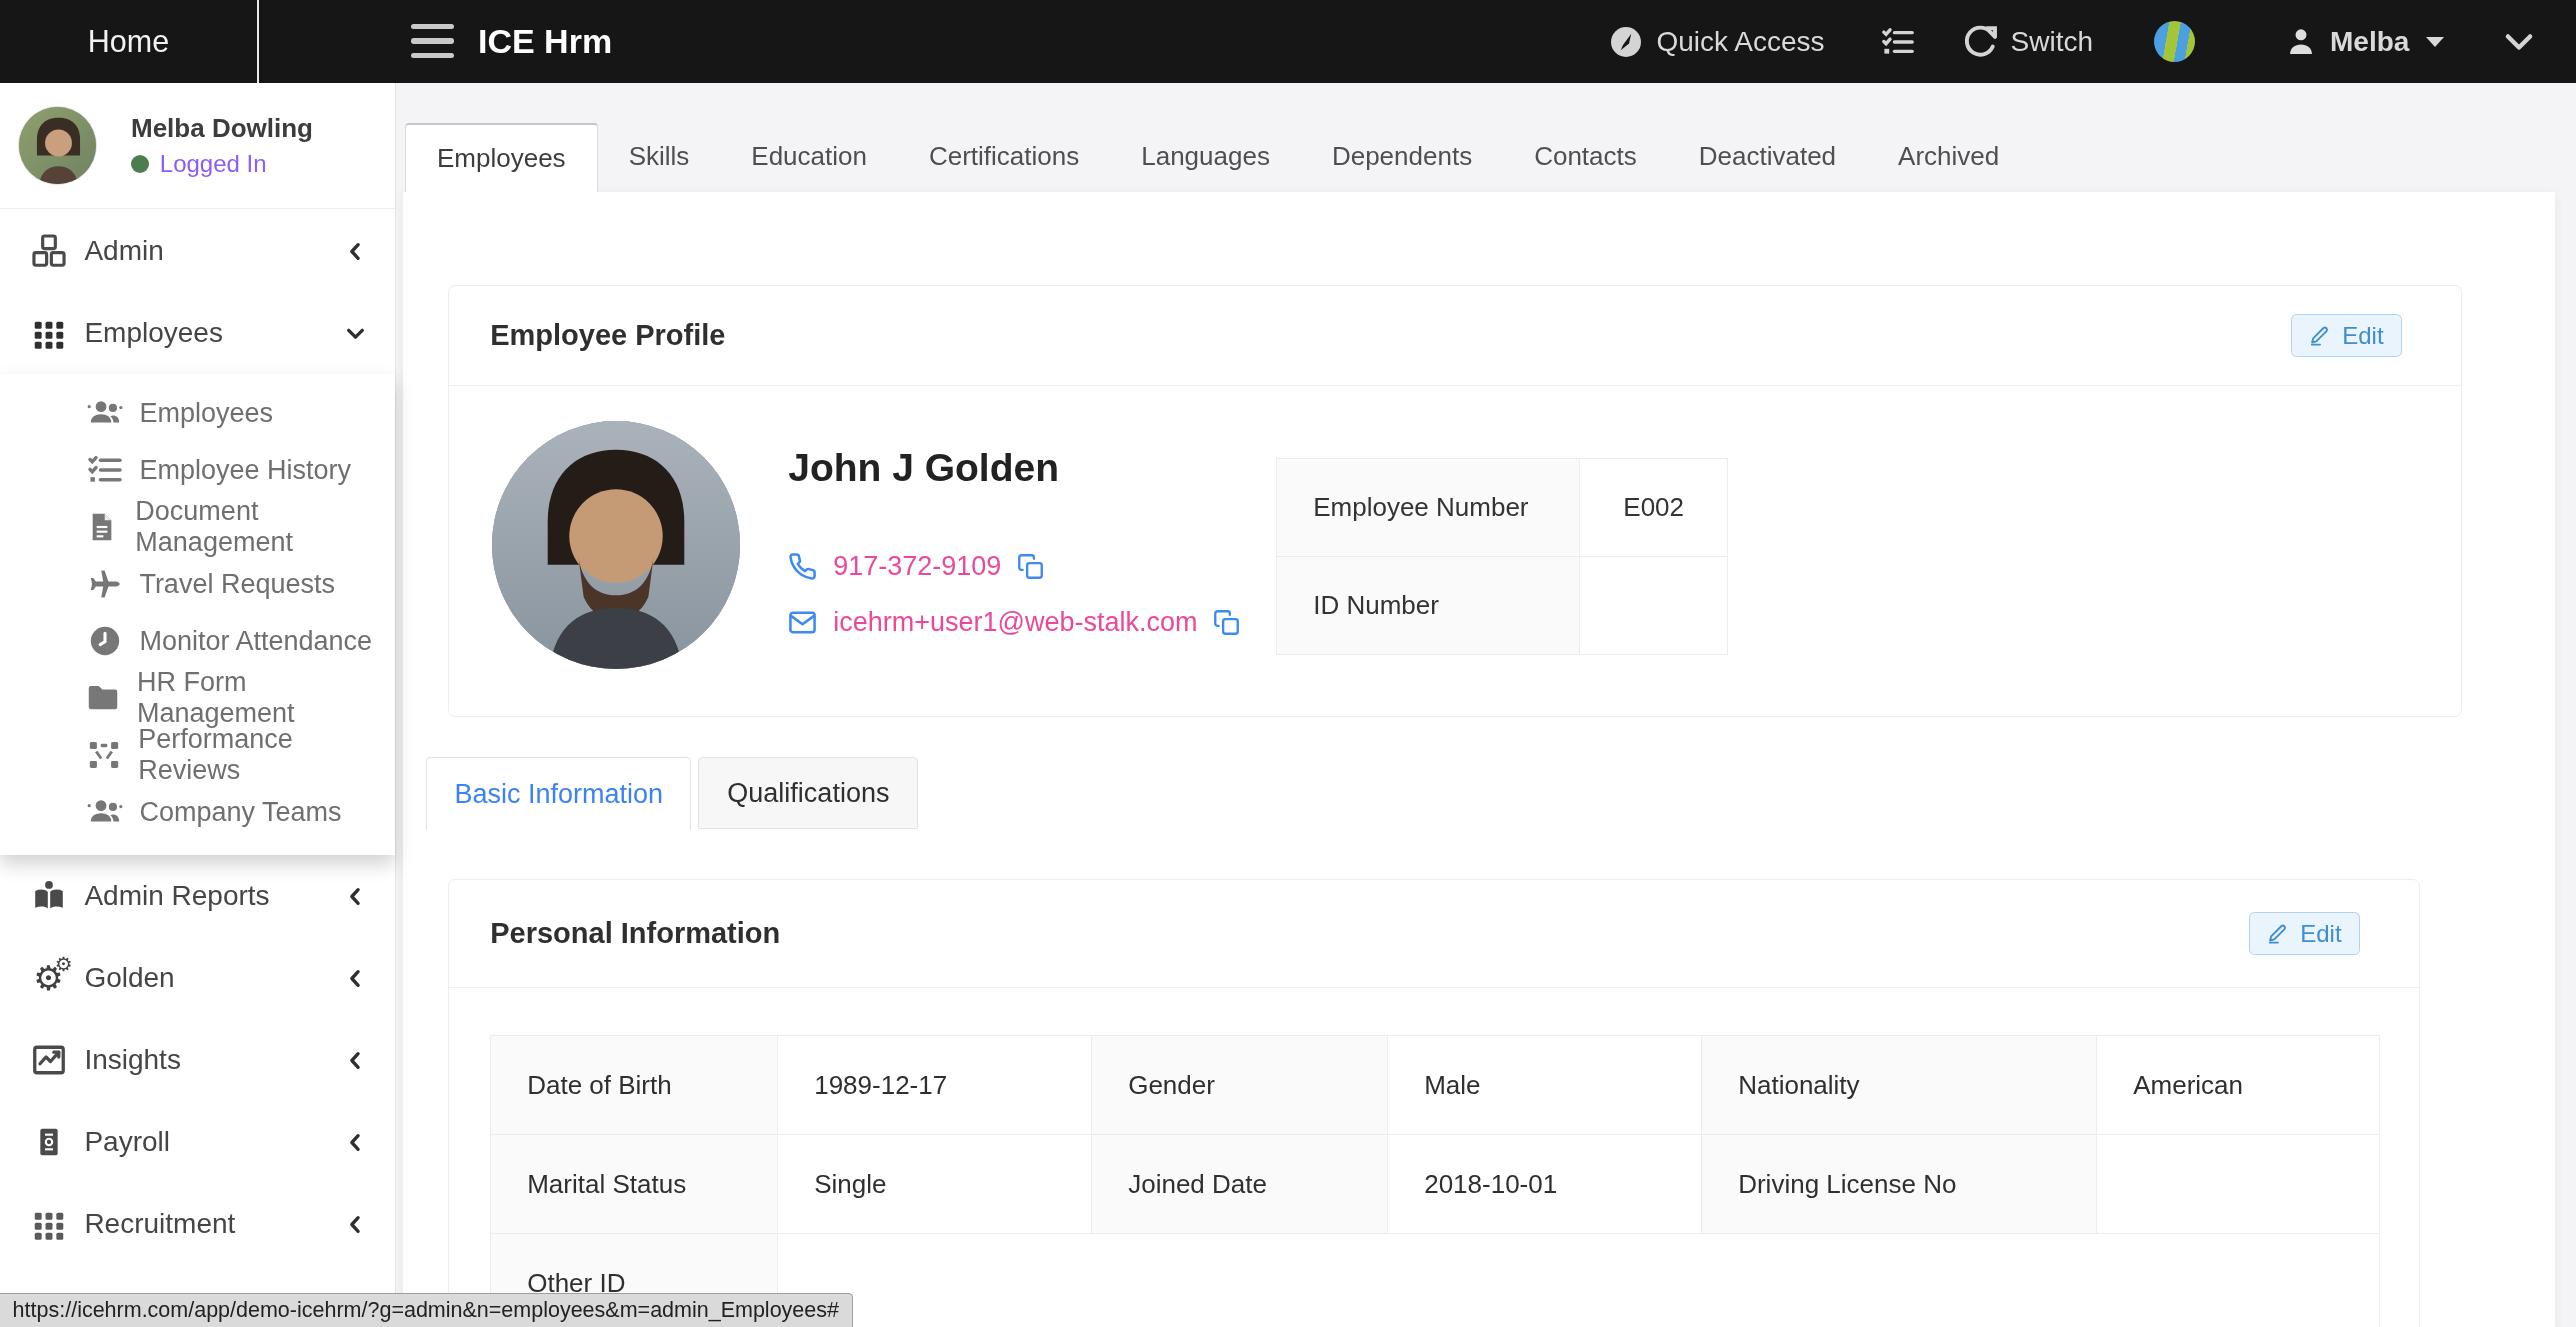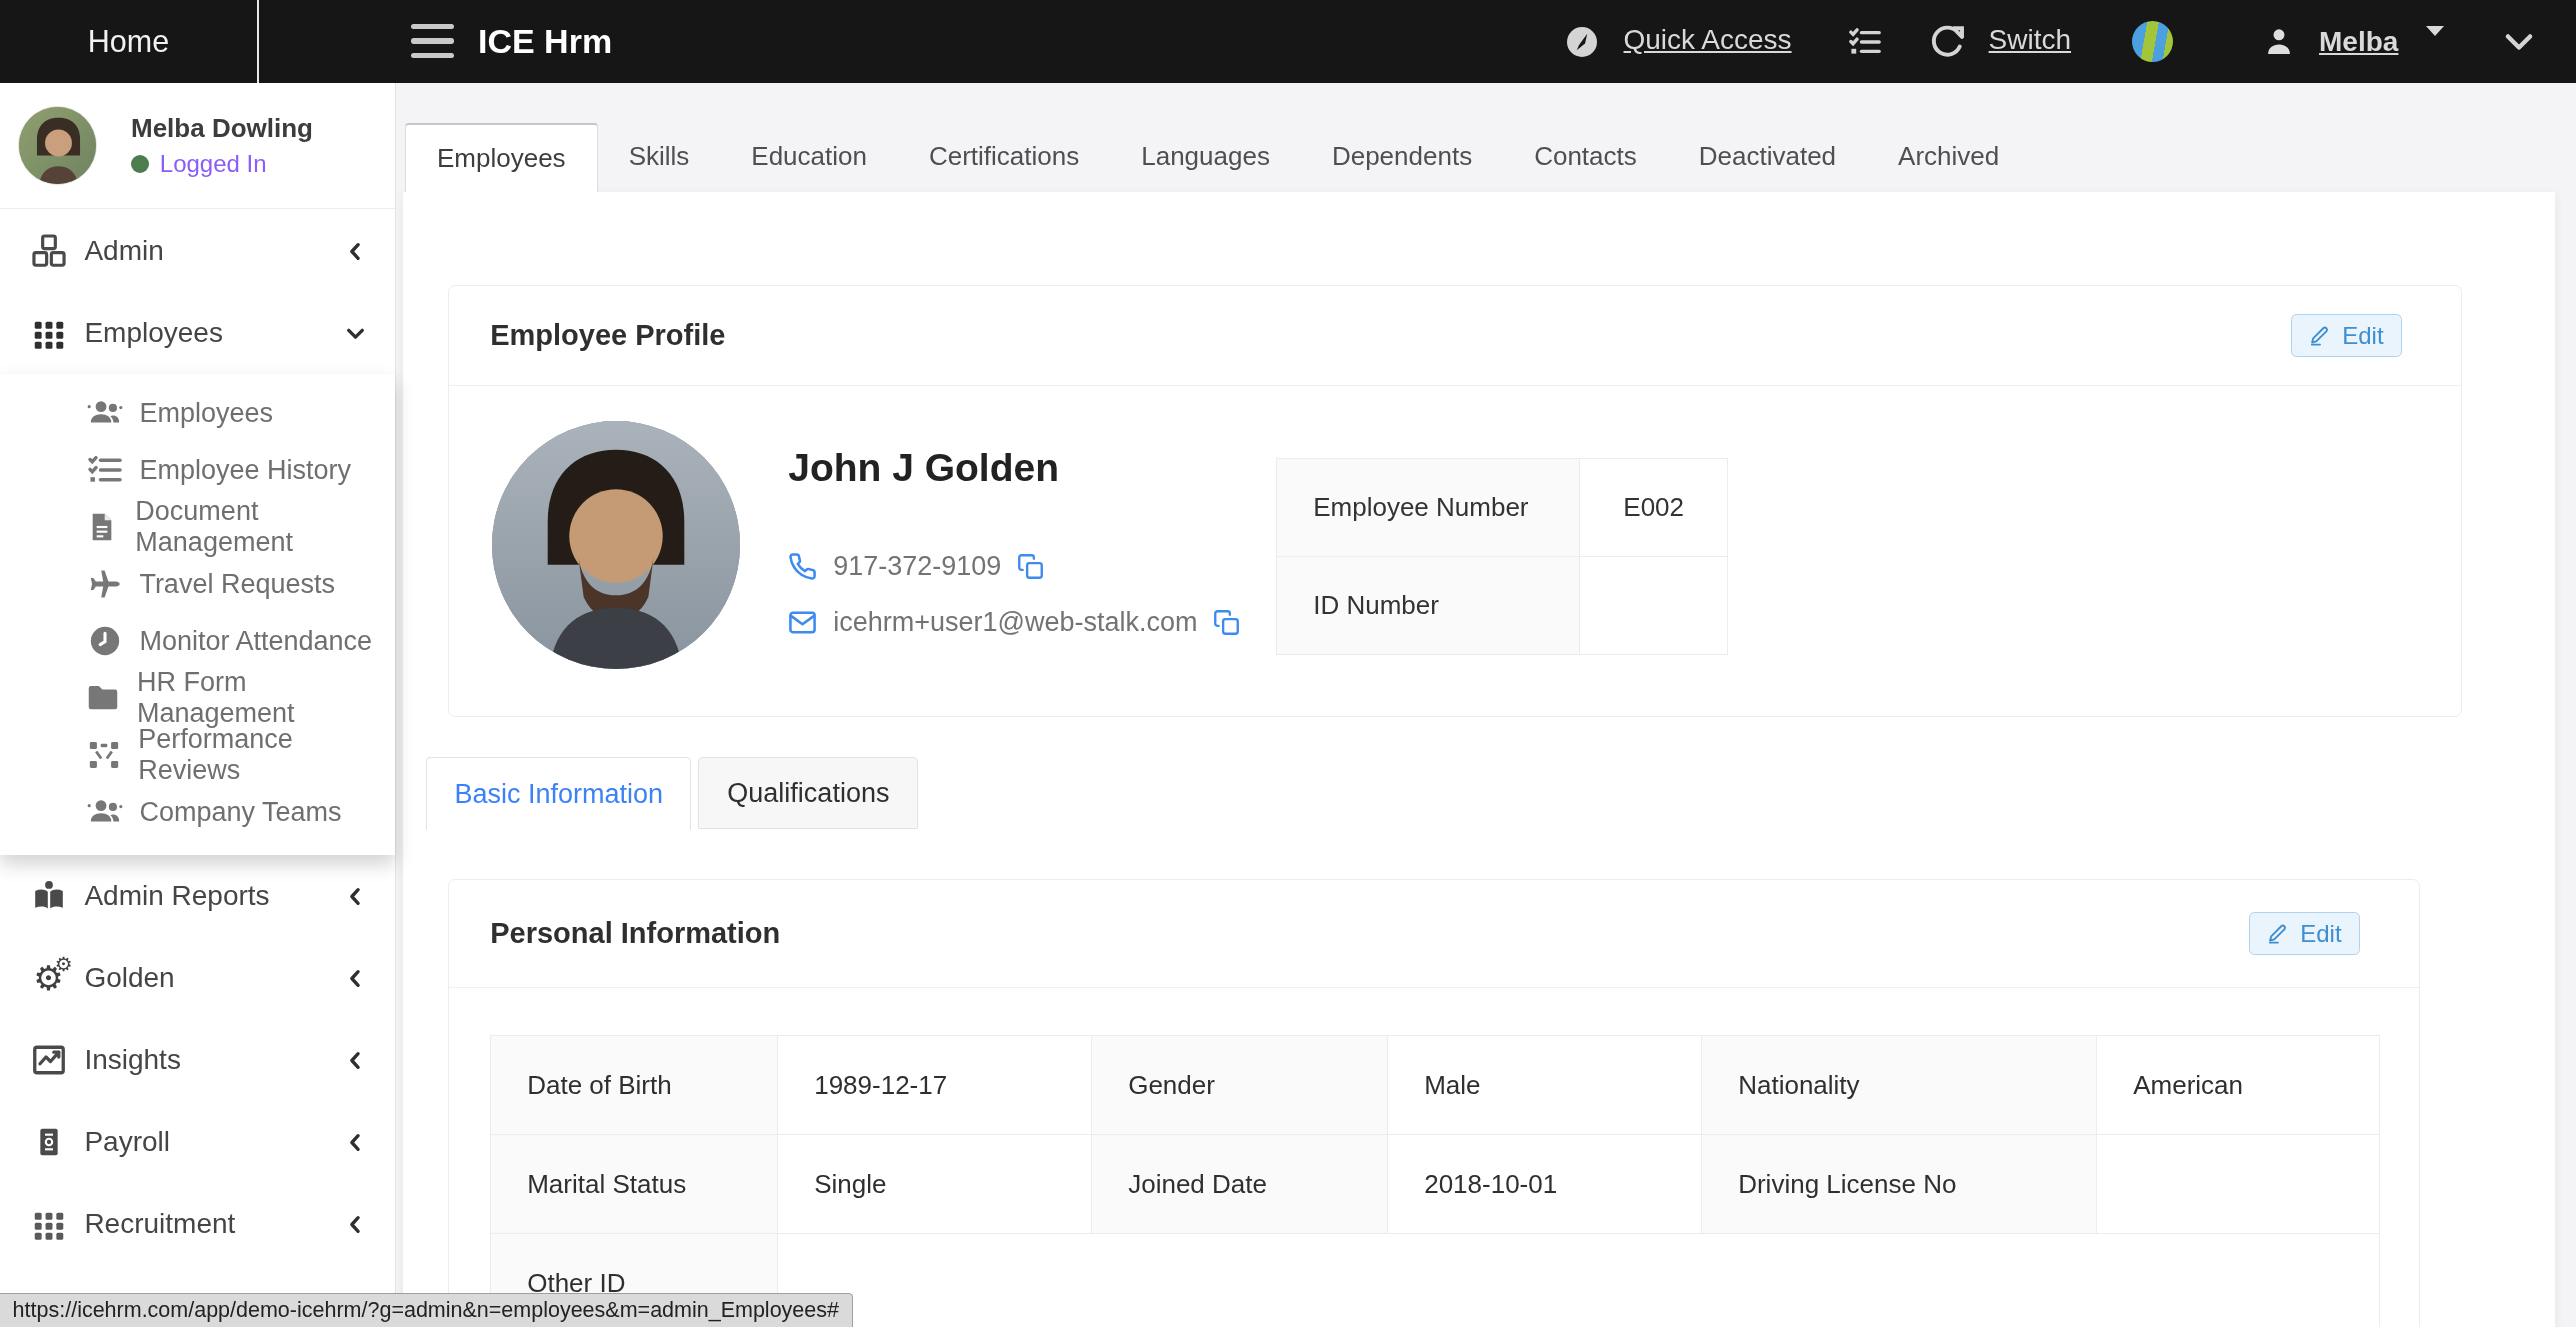--- a/index.html
+++ b/index.html
@@ -8,21 +8,21 @@
 
   
   .topbar { position:absolute; left:0; top:0; width:2576px; height:83px; background:#161616; z-index:50; }
   .tb-home { position:absolute; left:0; top:0; width:257px; height:83px; display:flex; align-items:center; justify-content:center;
              color:#f2f2f2; font-size:30.5px; }
   .tb-divider { position:absolute; left:257px; top:0; width:1.8px; height:83px; background:rgba(255,255,255,0.9); }
   .hamburger { position:absolute; left:411px; top:24px; width:43px; height:34px; display:flex; flex-direction:column; justify-content:space-between; cursor:pointer; }
   .hamburger span { display:block; height:5.4px; border-radius:2.7px; background:#c9c9c9; }
   .tb-brand { position:absolute; left:478px; top:0; height:83px; display:flex; align-items:center; color:#ffffff; font-size:34px; font-weight:bold; }
   .tb-right { position:absolute; right:38px; top:0; height:83px; display:flex; align-items:center; color:#d9d9d9; font-size:28px; }
-  .tb-item { display:flex; align-items:flex-start; gap:24px; cursor:pointer; white-space:nowrap;text-decoration:underline; }
+  .tb-item { display:flex; align-items:center; gap:13px; cursor:pointer; white-space:nowrap; }
   .tb-tasks { margin-left:56px; cursor:pointer; }
   .tb-switch { margin-left:47px; }
   .globe { margin-left:61px; width:41px; height:41px; border-radius:50%; cursor:pointer;
            background:linear-gradient(100deg,#4da0e0 0 32%, #a3c53a 32% 56%, #4da0e0 56% 78%, #a3c53a 78% 100%); }
   .tb-user { margin-left:90px; font-weight:bold; }
   .caret { width:0; height:0; border-left:9px solid transparent; border-right:9px solid transparent; border-top:10.8px solid #d9d9d9; margin-left:3.6px; }
   .tb-chev { margin-left:56px; cursor:pointer; }
 
   
   .sidebar { position:absolute; left:0; top:83px; width:396px; bottom:0; background:#ffffff; border-right:0.9px solid #e3e3e3; z-index:10; }
@@ -60,21 +60,21 @@
 
   .card { position:absolute; background:#ffffff; border:0.9px solid #ececec; border-radius:7.2px; }
   .card-head { height:100px; display:flex; align-items:center; padding:0 59px 0 41px; border-bottom:0.9px solid #f0f0f0; }
   .card-title { font-size:29px; font-weight:bold; color:#2f2f2f; }
   .edit-btn { margin-left:auto; width:111px; height:43px; background:#e9f4fd; border:0.9px solid #aed3f2; border-radius:5.4px;
               display:flex; align-items:center; justify-content:center; gap:10.8px; color:#3e8ed0; font-size:24px; cursor:pointer; }
 
   .profile-card { left:45px; top:93px; right:93px; height:432px; }
   .photo { position:absolute; left:43px; top:135px; width:248px; height:248px; border-radius:50%; overflow:hidden; background:#9ba5ae; }
   .emp-name { position:absolute; left:339px; top:160px; font-size:39px; font-weight:bold; color:#222222; }
-  .contact-row { position:absolute; left:339px; display:flex; align-items:center; gap:16px; font-size:27px; color:#737373; }
+  .contact-row { position:absolute; left:339px; display:flex; align-items:center; gap:16px; font-size:27px; color:#ec4899; }
   .contact-phone { top:265px; }
   .contact-email { top:321px; }
   .copy-ic { cursor:pointer; display:flex; }
 
   .mini-table { position:absolute; left:827px; top:172px; border-collapse:collapse; }
   .mini-table td { border:0.9px solid #ececec; height:98px; font-size:26px; color:#333333; }
   .mini-table td.lbl { background:#fafafa; width:303px; padding-left:36px; }
   .mini-table td.val { width:148px; text-align:center;margin-top:32px; }
 
   .subtabs { position:absolute; left:23px; top:565px; display:flex; gap:7.2px; z-index:3; }

